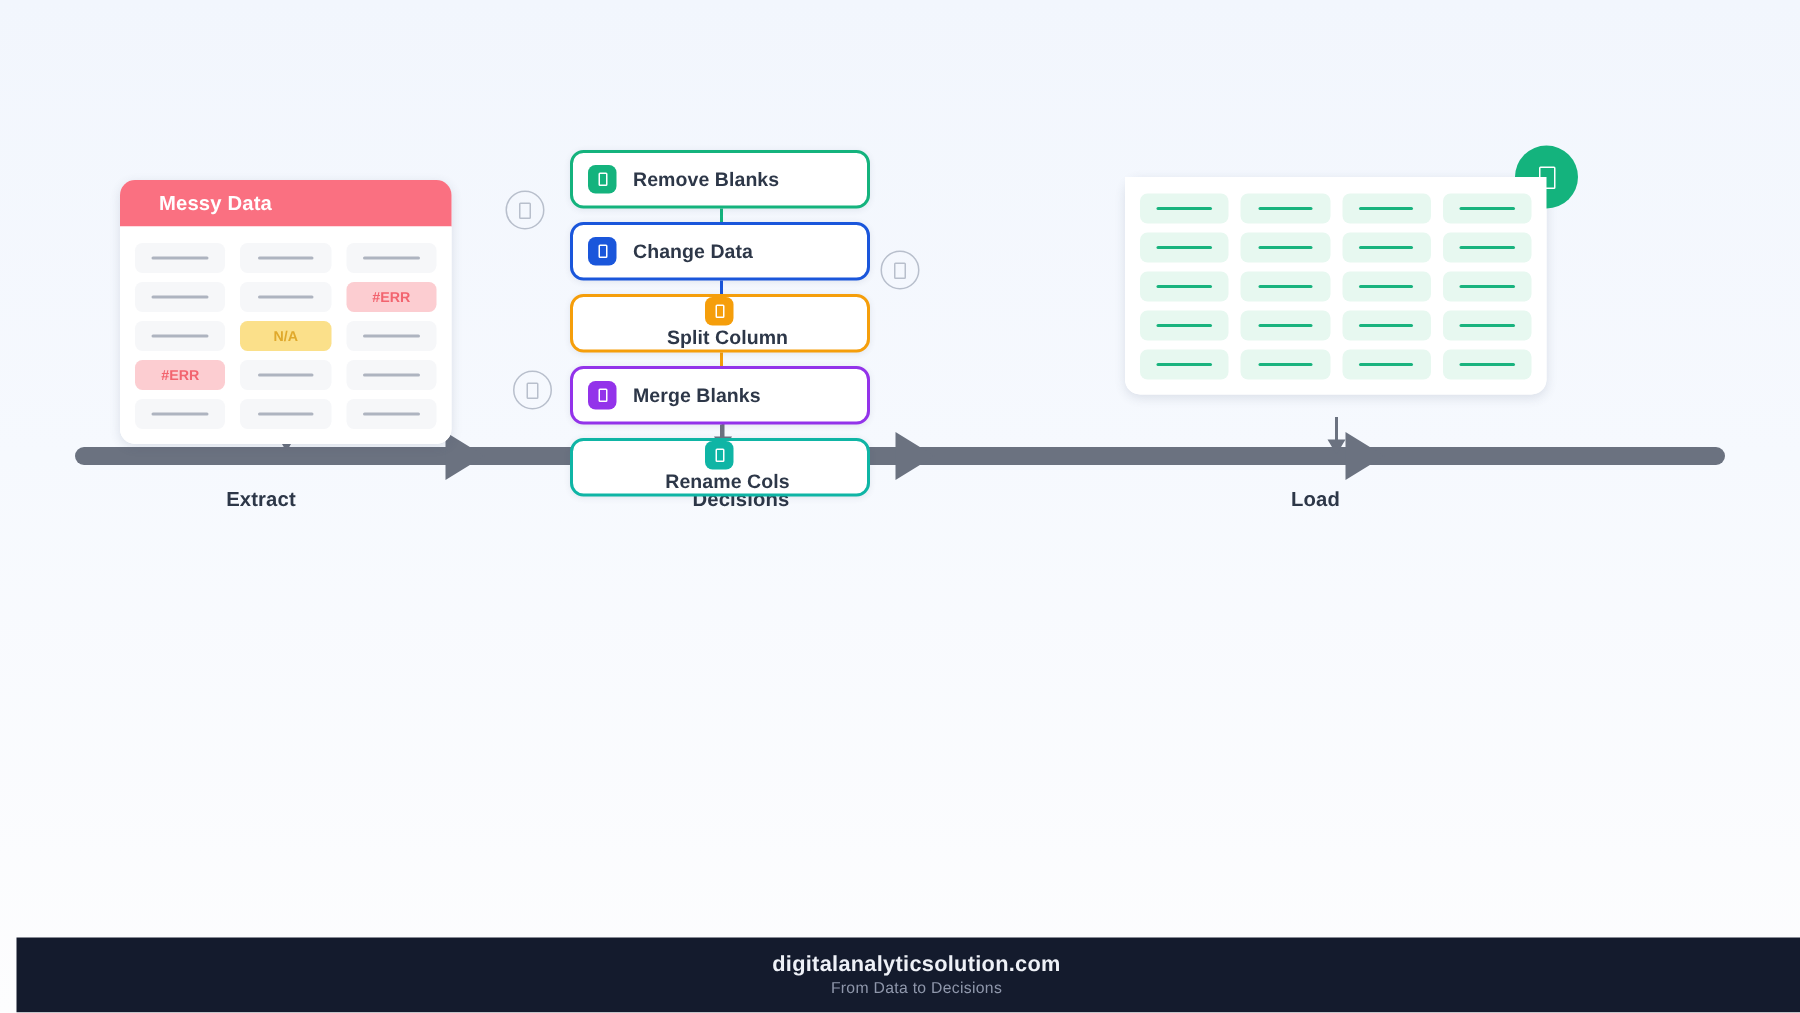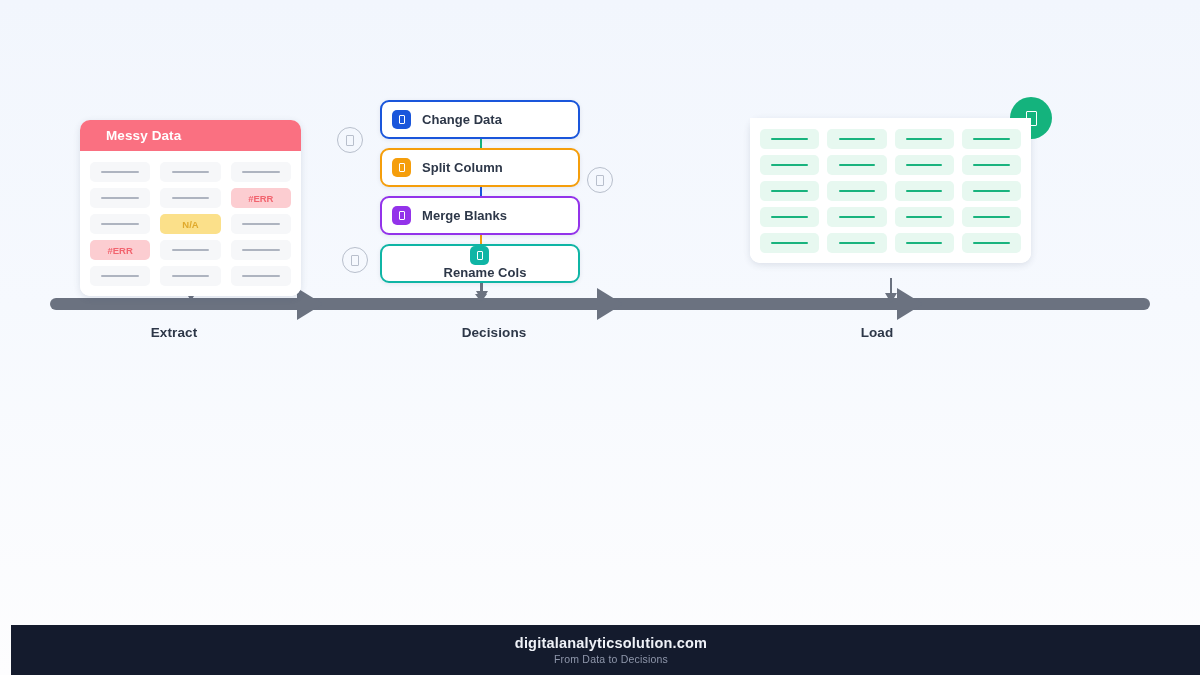--- a/index.html
+++ b/index.html
@@ -354,29 +354,35 @@
         <div class="cell">
           <span class="bar-line"></span>
         </div>
         <div class="cell">
           <span class="bar-line"></span>
         </div>
       </div>
   </div>
 
   <div class="cards">
+      <div class="card" style="border-color: rgb(20, 179, 125);">
+        <div class="card-icon" style="background: rgb(20, 179, 125);">
+          <span class="tofu"></span>
+        </div>
+        <span class="card-label">Remove Blanks</span>
+      </div>
       <div class="connector c1" style="background: rgb(20, 179, 125);"></div>
       <div class="card" style="border-color: rgb(26, 86, 219);">
         <div class="card-icon" style="background: rgb(26, 86, 219);">
           <span class="tofu"></span>
         </div>
         <span class="card-label">Change Data</span>
       </div>
       <div class="connector c2" style="background: rgb(26, 86, 219);"></div>
-      <div class="card" style="border-color: rgb(245, 158, 11);">
+      <div class="card" style="border-color: rgb(245, 158, 11); flex-direction: column;">
         <div class="card-icon" style="background: rgb(245, 158, 11);">
           <span class="tofu"></span>
         </div>
         <span class="card-label">Split Column</span>
       </div>
       <div class="connector c3" style="background: rgb(245, 158, 11);"></div>
       <div class="card" style="border-color: rgb(147, 51, 234);">
         <div class="card-icon" style="background: rgb(147, 51, 234);">
           <span class="tofu"></span>
         </div>

